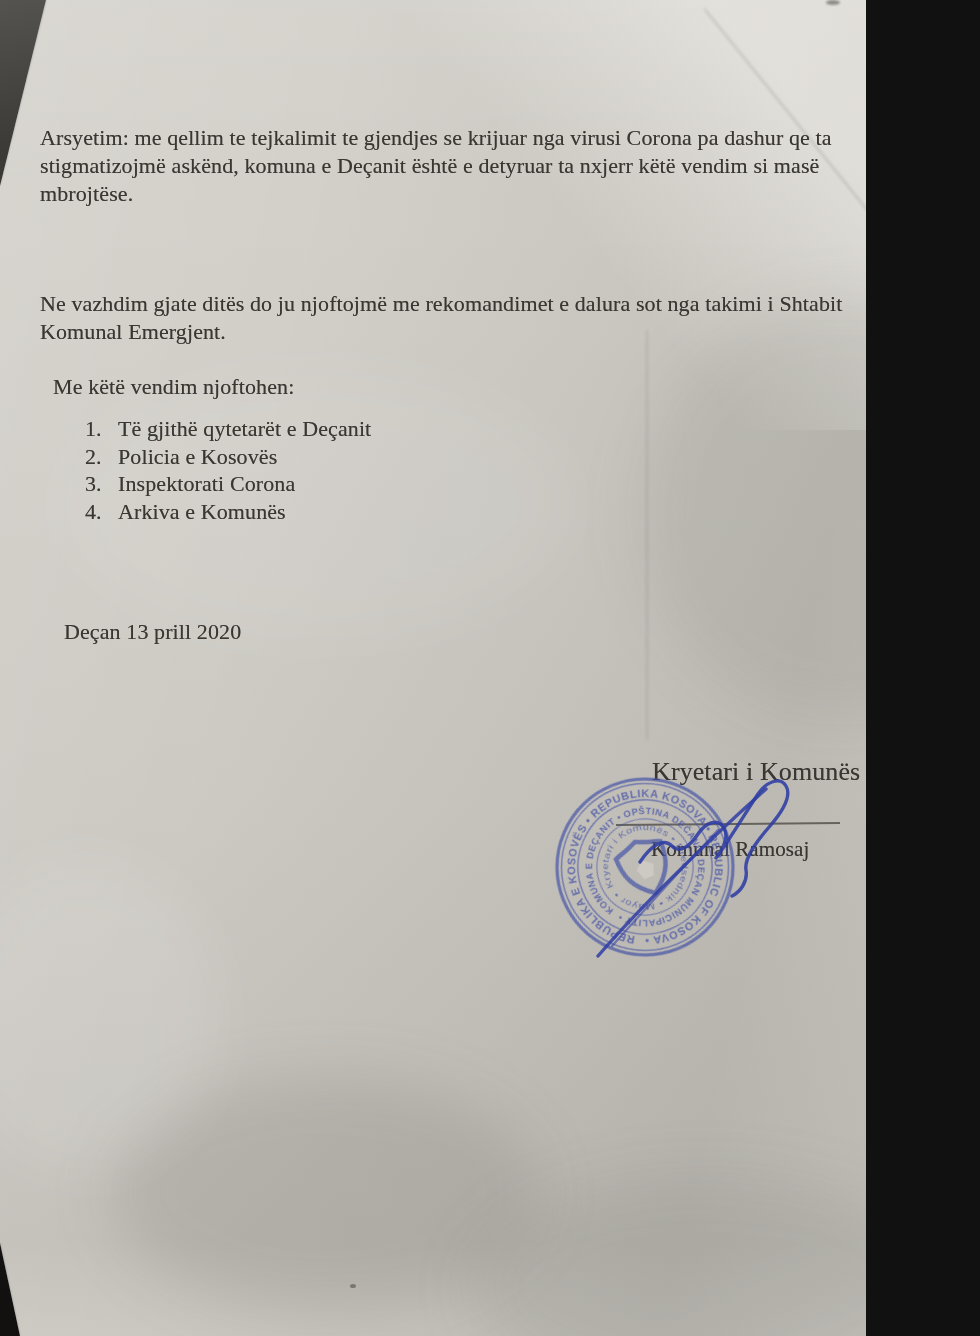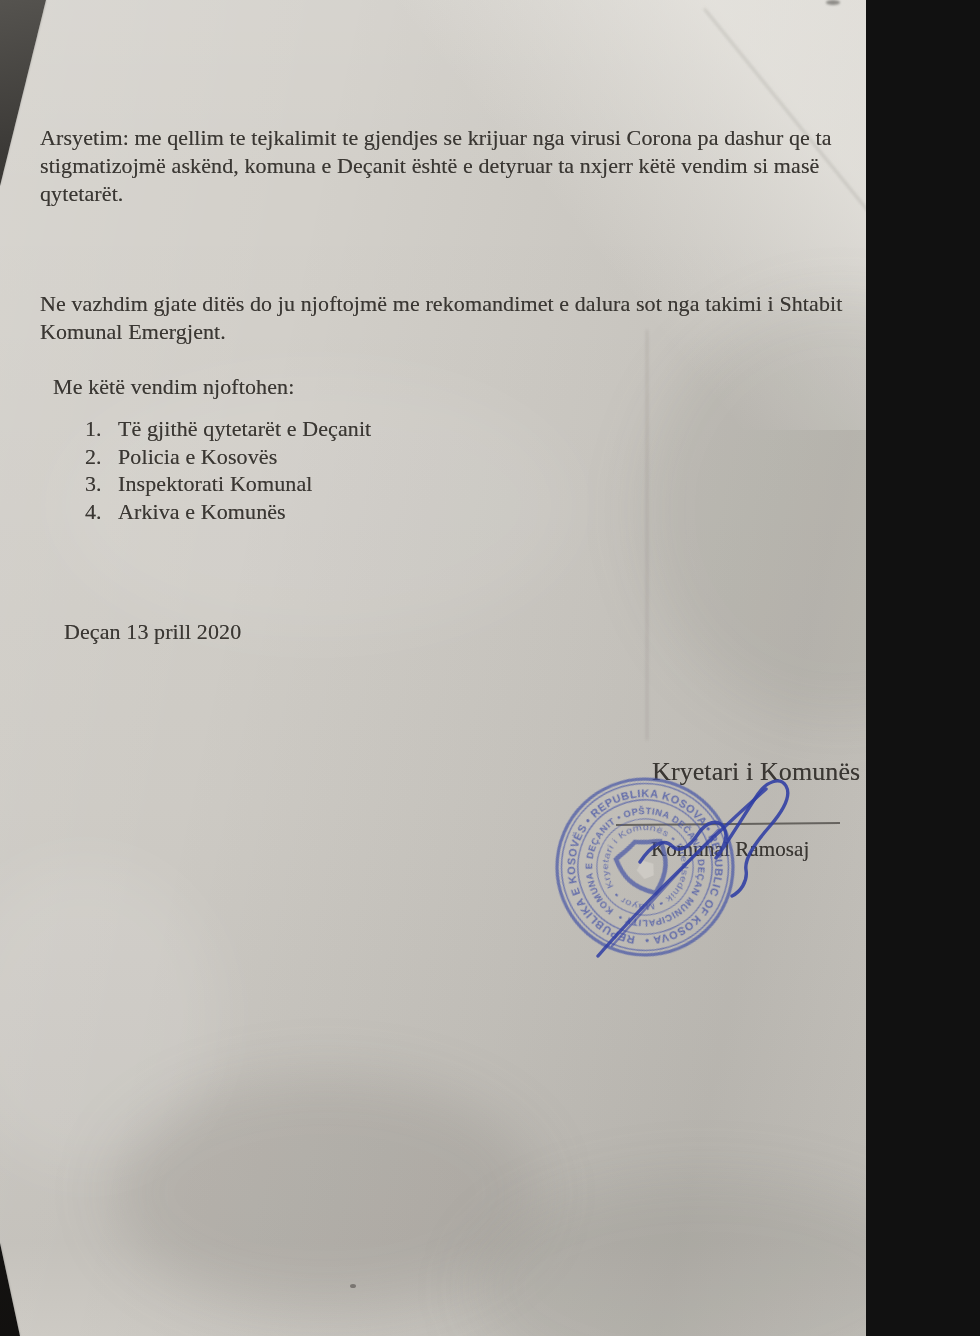--- a/index.html
+++ b/index.html
@@ -67,39 +67,39 @@
     <div class="blob b5"></div>
     <div class="edge-tl"></div>
     <div class="edge-bl"></div>
     <div class="speck1"></div>
     <div class="speck2"></div>
 
     <div class="doc">
       <div class="para1">
         <div>Arsyetim: me qellim te tejkalimit te gjendjes se krijuar nga virusi Corona pa dashur qe ta</div>
         <div>stigmatizojmë askënd, komuna e Deçanit është e detyruar ta nxjerr këtë vendim si masë</div>
-        <div>qytetarët.</div>
+        <div>mbrojtëse.</div>
       </div>
       <div class="para2">
         <div>Ne vazhdim gjate ditës do ju njoftojmë me rekomandimet e dalura sot nga takimi i Shtabit</div>
         <div>Komunal Emergjent.</div>
       </div>
       <div class="listhead">Me këtë vendim njoftohen:</div>
       <div class="nlist">
         <div class="li">
           <span class="num">1.</span>
           <span>Të gjithë qytetarët e Deçanit</span>
         </div>
         <div class="li">
           <span class="num">2.</span>
           <span>Policia e Kosovës</span>
         </div>
         <div class="li">
           <span class="num">3.</span>
-          <span>Inspektorati Komunal</span>
+          <span>Inspektorati Corona</span>
         </div>
         <div class="li">
           <span class="num">4.</span>
           <span>Arkiva e Komunës</span>
         </div>
       </div>
       <div class="dateline">Deçan 13 prill 2020</div>
       <div class="sigtitle">Kryetari i Komunës</div>
       <div class="sigline"></div>
       <div class="signame">Komunal Ramosaj</div>

